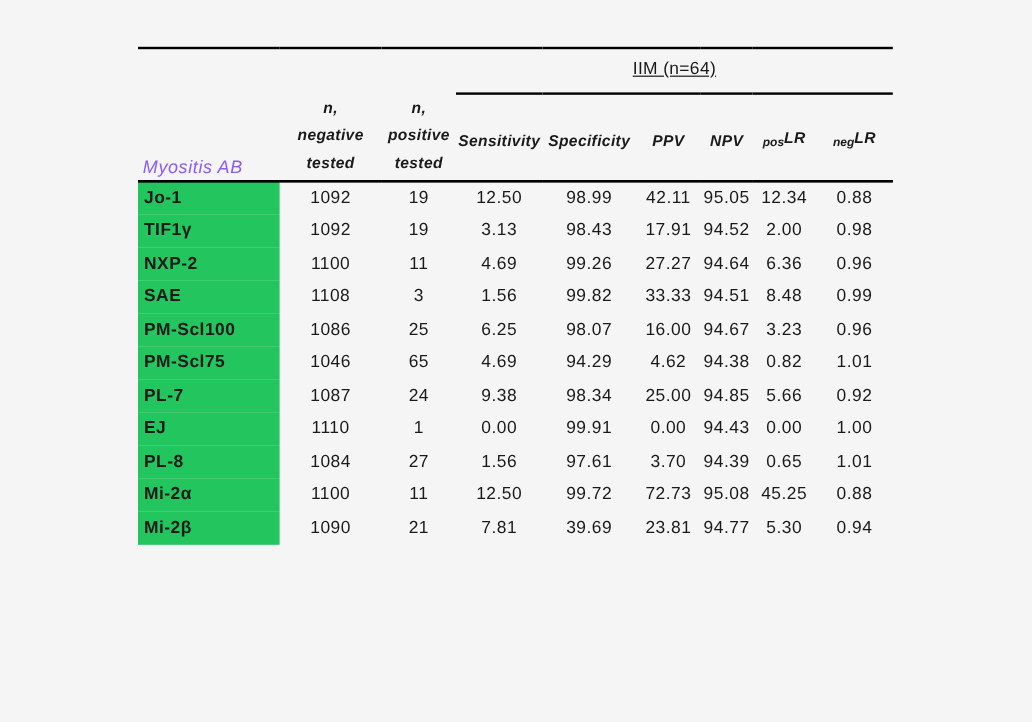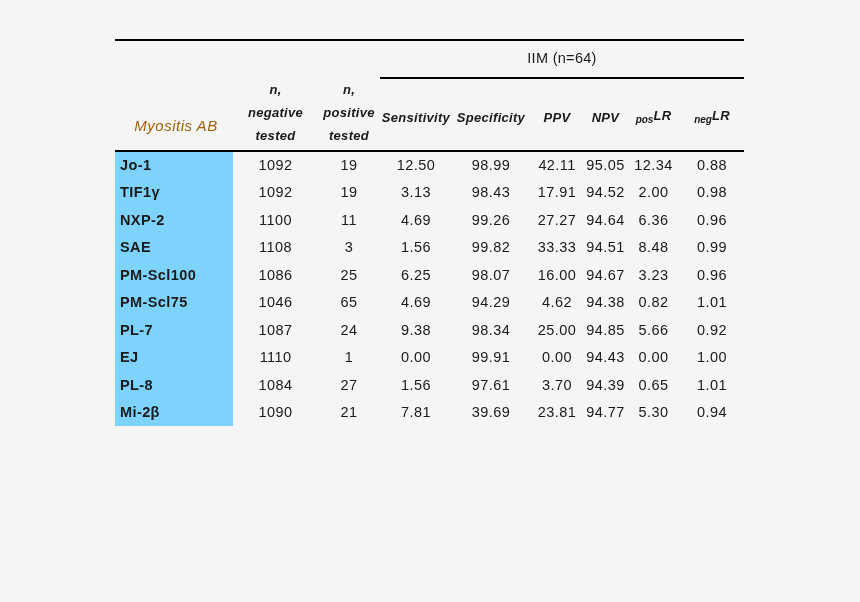--- a/index.html
+++ b/index.html
@@ -21,64 +21,65 @@
     width: 629px;
     border-collapse: collapse;
     table-layout: fixed;
   }
   
   .group-row th {
     border-top: 2px solid #000;
     height: 38px;
     vertical-align: middle;
     font-weight: 400;
+    text-decoration: underline;
   }
   .group-row th.gh {
     border-bottom: 2px solid #000;
     text-align: center;
     font-size: 14.5px;
     padding-bottom: 2px;
     letter-spacing: 0.3px;
   }
   
   .head-row th {
     border-bottom: 2px solid #000;
     vertical-align: bottom;
     font-style: italic;
     font-weight: bold;
     font-size: 13px;
     height: 70px;
     letter-spacing: 0.3px;
   }
   .head-row th.h-ab {
-    text-align: center;
+    text-align: left;
     font-weight: 400;
-    color: #a16207;
+    color: #8b5cf6;
     font-size: 15px;
-    padding: 0 0 16px 4px;
+    padding: 0 0 2px 4px;
     letter-spacing: 0.5px;
   }
   .h-multi { text-align: center; padding-bottom: 3px; }
   .h-multi .hline { line-height: 23px; text-align: center; }
   .h-metric { text-align: center; }
   .h-metric .m { margin-bottom: 25px; }
   .sub {
     font-size: 10px;
     vertical-align: -3px;
     letter-spacing: 0;
   }
   
   tbody td {
     height: 27.5px;
     font-size: 14.5px;
     vertical-align: middle;
     letter-spacing: 0.4px;
   }
   tbody td.ab {
-    background: #7dd3fc;
+    background: #22c55e;
     font-weight: bold;
     text-align: left;
     padding-left: 5px;
   }
   tbody td.num {
     text-align: center;
     font-weight: 400;
   }
 </style>
 </head>
@@ -228,20 +229,31 @@
     <td class="num">1084</td>
     <td class="num">27</td>
     <td class="num">1.56</td>
     <td class="num">97.61</td>
     <td class="num">3.70</td>
     <td class="num">94.39</td>
     <td class="num">0.65</td>
     <td class="num">1.01</td>
   </tr>
         <tr>
+    <td class="ab">Mi-2α</td>
+    <td class="num">1100</td>
+    <td class="num">11</td>
+    <td class="num">12.50</td>
+    <td class="num">99.72</td>
+    <td class="num">72.73</td>
+    <td class="num">95.08</td>
+    <td class="num">45.25</td>
+    <td class="num">0.88</td>
+  </tr>
+        <tr>
     <td class="ab">Mi-2β</td>
     <td class="num">1090</td>
     <td class="num">21</td>
     <td class="num">7.81</td>
     <td class="num">39.69</td>
     <td class="num">23.81</td>
     <td class="num">94.77</td>
     <td class="num">5.30</td>
     <td class="num">0.94</td>
   </tr>

